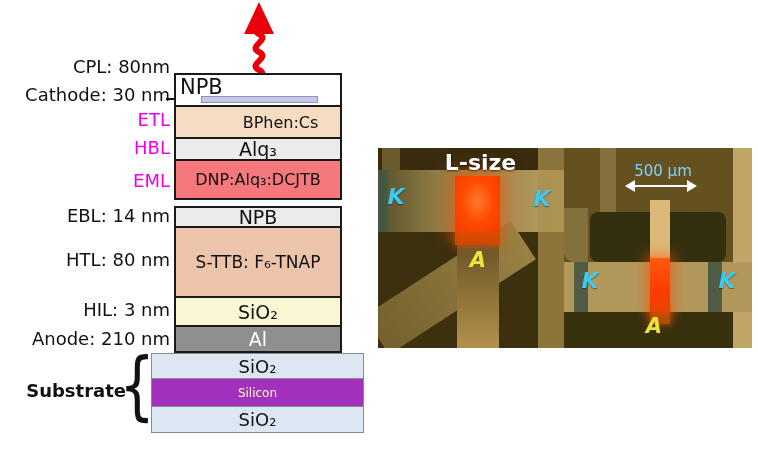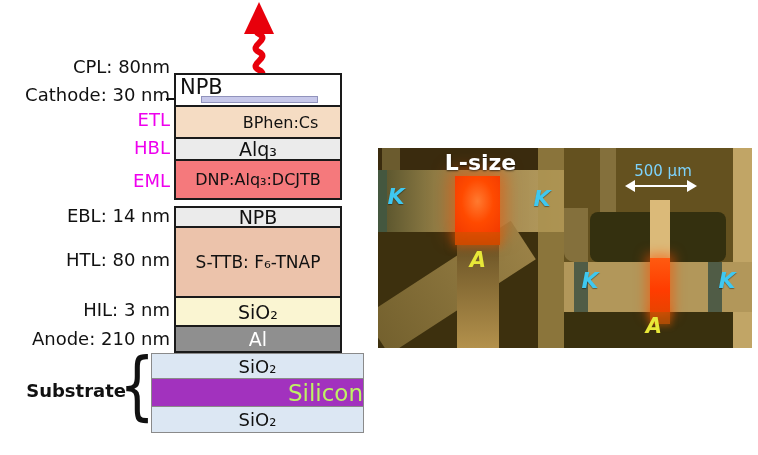--- a/index.html
+++ b/index.html
@@ -23,21 +23,21 @@
   #ly-hbl{top:137px;height:24px;background:#EBEBEB;font-size:19px;}
   #ly-eml{top:159px;height:41px;background:#F5797C;}
   #ly-ebl{top:206px;height:22px;background:#EBEBEB;font-size:19px;}
   #ly-htl{top:226px;height:72px;background:#ECC3AB;font-size:17px;}
   #ly-hil{top:296px;height:31px;background:#FAF5D2;font-size:19px;}
   #ly-anode{top:325px;height:28px;background:#8F8F8F;color:#ffffff;font-size:19px;}
 
   #substrate-box{position:absolute;left:151px;top:353px;width:213px;height:80px;border:1px solid #8a8a8a;box-sizing:border-box;}
   .subrow{width:100%;display:flex;align-items:center;justify-content:center;box-sizing:border-box;font-size:18px;}
   #sub-sio2-top{height:24px;background:#DCE7F3;}
-  #sub-silicon{height:29px;background:#A232BE;color:#bef264;font-size:23px;border-top:1px solid #8a8a8a;border-bottom:1px solid #8a8a8a;justify-content:flex-end;}
+  #sub-silicon{height:29px;background:#A232BE;color:#fef9c3;font-size:12px;border-top:1px solid #8a8a8a;border-bottom:1px solid #8a8a8a;}
   #sub-sio2-bot{height:25px;background:#DCE7F3;}
 
   #substrate-brace{position:absolute;left:116px;top:338px;font-size:66px;line-height:96px;
      transform:scaleY(1.12) scaleX(0.85);transform-origin:center;color:#111;font-weight:400;}
 
   
   #cath-arrow-line{position:absolute;left:166px;top:98px;width:24px;height:2px;background:#111;}
   #cath-arrow-head{position:absolute;left:188px;top:93px;width:0;height:0;
      border-left:12px solid #111;border-top:6px solid transparent;border-bottom:6px solid transparent;}
 

